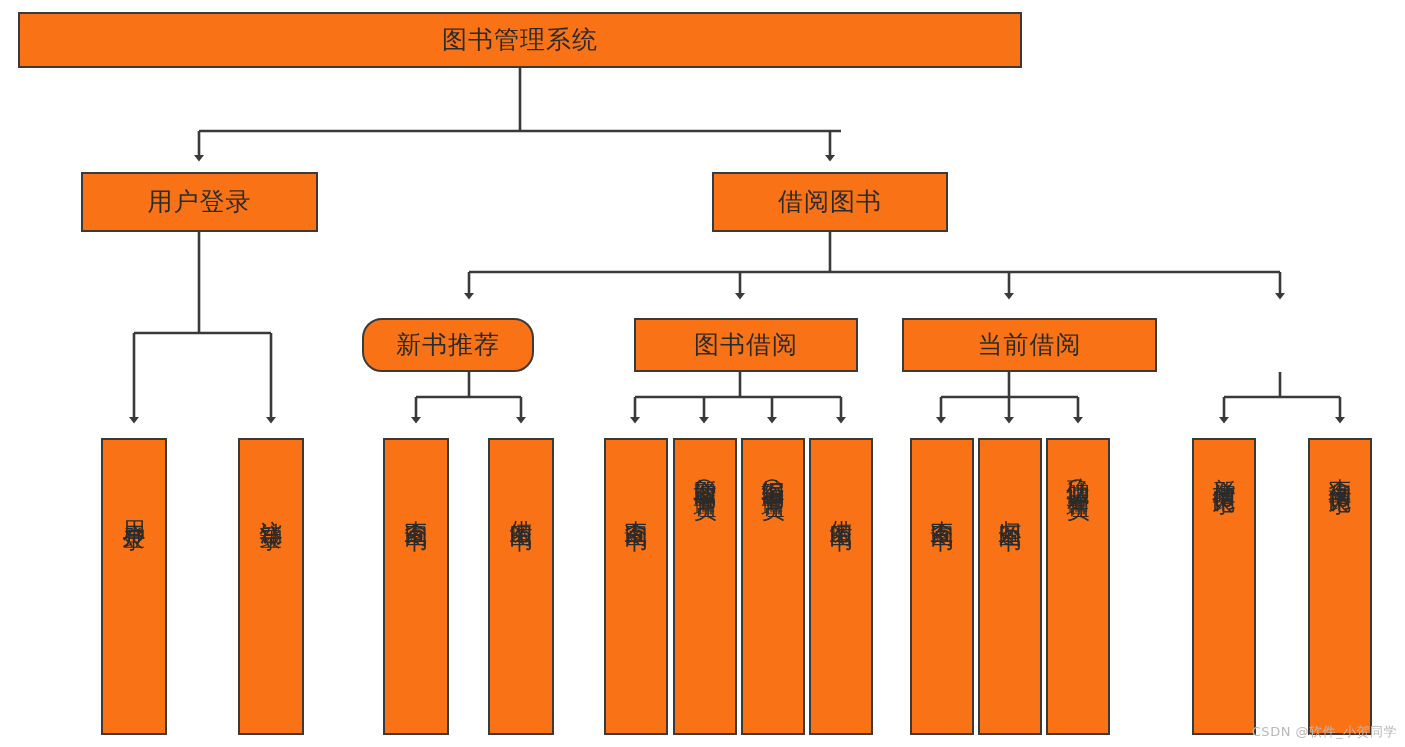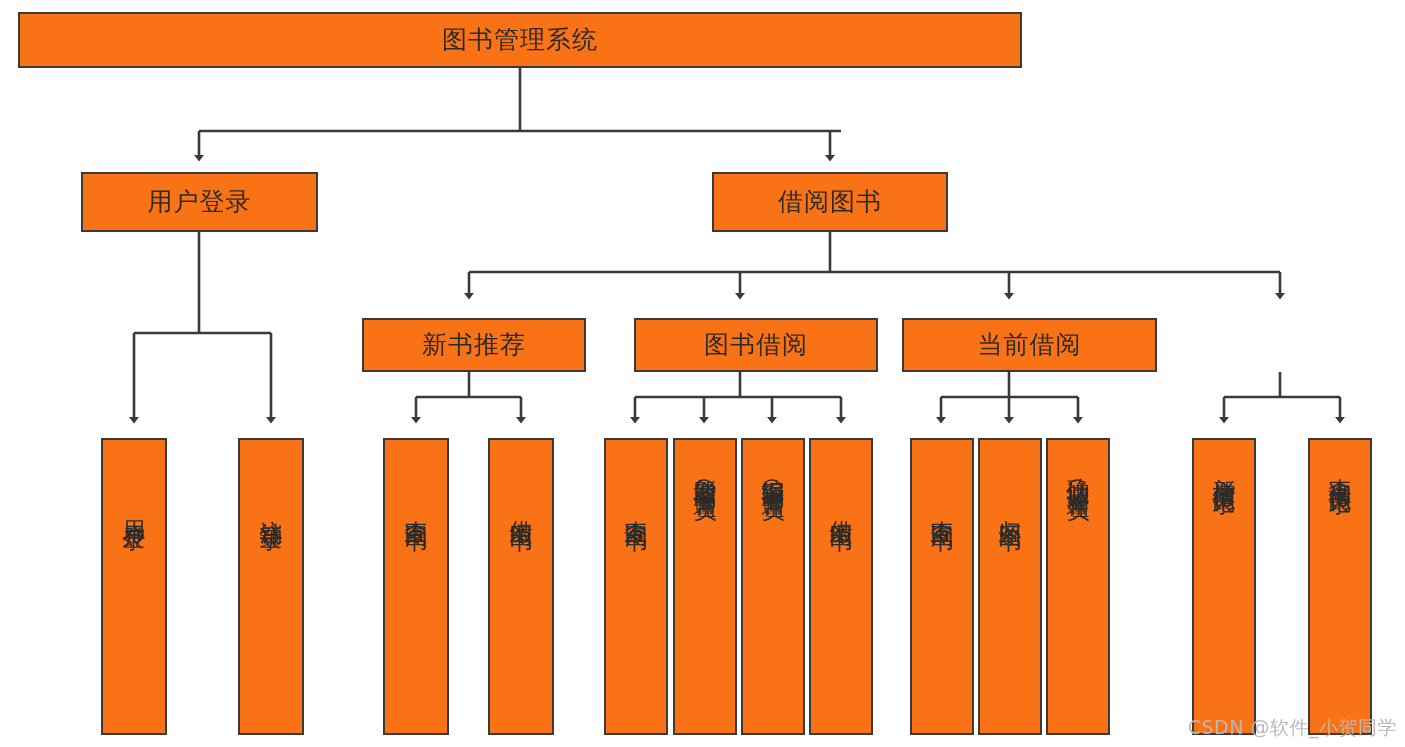--- a/index.html
+++ b/index.html
@@ -54,21 +54,21 @@
     -webkit-writing-mode: vertical-rl;
     letter-spacing: 3px;
     display: block;
   }
   .leaf-mid .vtext { padding-top: 48px; }
   .leaf-tall .vtext { padding-top: 6px; }
   #watermark {
     position: absolute;
     right: 8px;
     bottom: 6px;
-    font-size: 19px;
+    font-size: 13px;
     color: #b9b9b9;
     white-space: nowrap;
     letter-spacing: 0.5px;
   }
 </style>
 </head>
 <body>
 
 <div id="diagram-root">
 
@@ -128,25 +128,25 @@
   </div>
 
   <div class="node node-h" style="left:81px; top:172px; width:237px; height:60px;">
     <span>用户登录</span>
   </div>
 
   <div class="node node-h" style="left:712px; top:172px; width:236px; height:60px;">
     <span>借阅图书</span>
   </div>
 
-  <div class="node node-h" style="left:362px; top:318px; width:224px; height:54px;">
+  <div class="node node-h" style="left:362px; top:318px; width:172px; height:54px;border-radius:20px;">
     <span>新书推荐</span>
   </div>
 
-  <div class="node node-h" style="left:634px; top:318px; width:244px; height:54px;">
+  <div class="node node-h" style="left:634px; top:318px; width:224px; height:54px;">
     <span>图书借阅</span>
   </div>
 
   <div class="node node-h" style="left:902px; top:318px; width:255px; height:54px;">
     <span>当前借阅</span>
   </div>
 
 
   <div class="node node-leaf leaf-mid" style="left:101px; top:438px; width:66px; height:297px;">
     <span class="vtext">用户登录</span>

